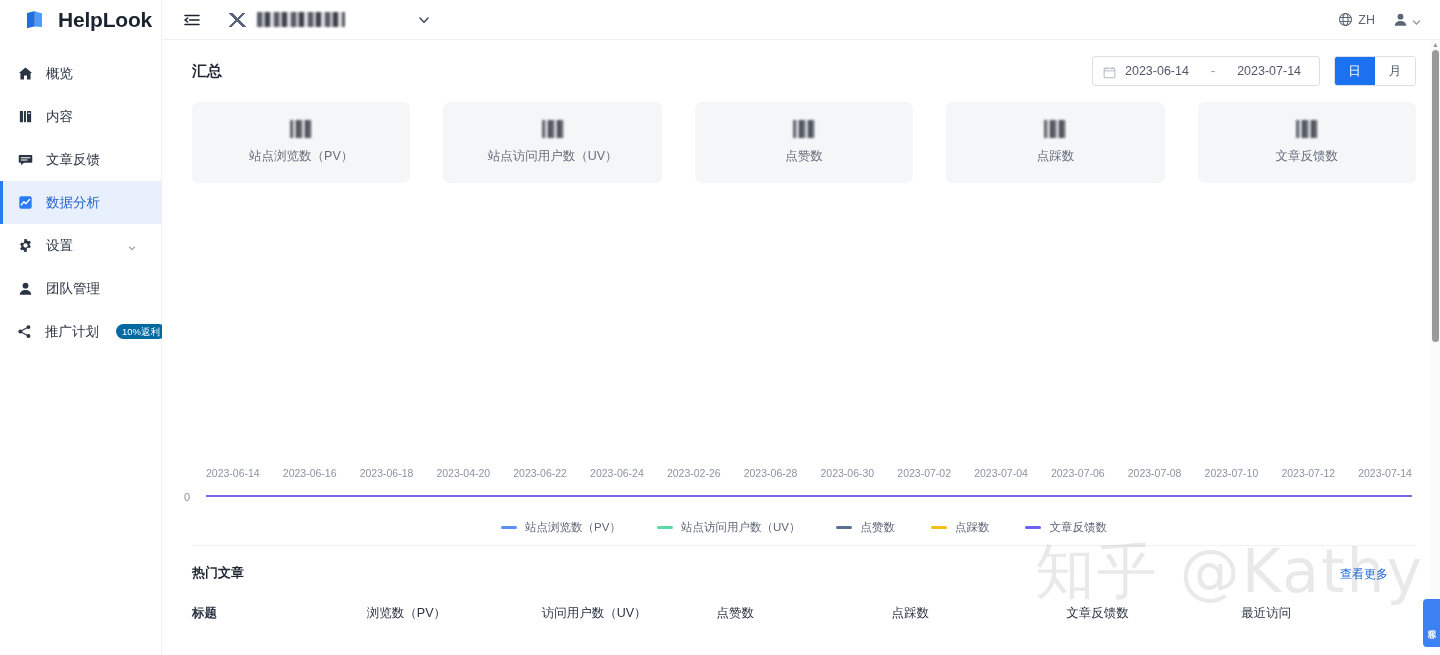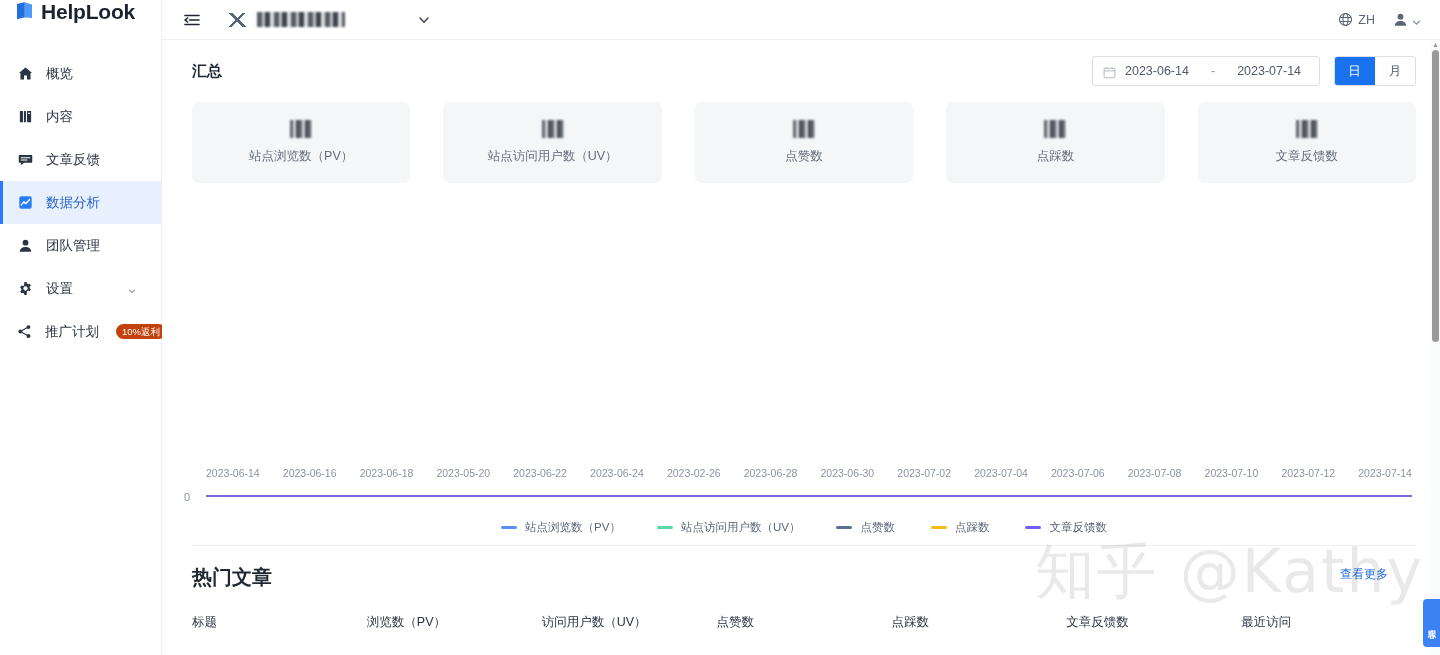--- a/index.html
+++ b/index.html
@@ -13,22 +13,22 @@
 
   
   .sidebar {
     width: 162px; height: 655px;
     background: #ffffff;
     border-right: 1px solid #eef0f3;
     flex: 0 0 162px;
     position: relative;
   }
   .brand {
-    height: 40px; display: flex; align-items: flex-start; gap: 5px;
-    padding-left: 14px;
+    height: 40px; display: flex; align-items: center; gap: 12px;
+    padding-left: 24px;
   }
   .brand-logo { width: 22px; height: 22px; position: relative; }
   .brand-name {
     font-size: 21px; font-weight: 700; color: #1b2330; letter-spacing: -0.2px;
   }
   .nav { padding-top: 12px; }
   .nav-item {
     height: 43px; display: flex; align-items: center;
     padding-left: 17px; gap: 13px; cursor: pointer;
     position: relative; color: #2b3443; font-size: 13.5px;
@@ -43,21 +43,21 @@
     width: 16px; height: 16px; display: inline-flex;
     align-items: center; justify-content: center; color: #2b3443;
   }
   .nav-icon svg { display: block; }
   .nav-label { white-space: nowrap; }
   .chev {
     position: absolute; right: 24px; width: 10px; height: 10px;
     color: #9aa2b1;
   }
   .badge {
-    background: #c2410c; color: #fff; font-size: 9.5px;
+    background: #0369a1; color: #fff; font-size: 9.5px;
     border-radius: 9px; padding: 2px 6px; margin-left: 4px;
     line-height: 1.2; white-space: nowrap;
   }
 
   
   .main { flex: 1; height: 655px; display: flex; flex-direction: column; position: relative; min-width: 0; }
 
   .topbar {
     height: 40px; background: #fff; border-bottom: 1px solid #eef0f3;
     display: flex; align-items: center; padding: 0 18px 0 20px; gap: 0;
@@ -155,21 +155,21 @@
     position: absolute; left: 0; right: 0; bottom: -2px;
     display: flex; justify-content: center; align-items: center; gap: 36px;
   }
   .leg { display: flex; align-items: center; gap: 8px; cursor: pointer; }
   .leg-dash { width: 16px; height: 2.5px; border-radius: 2px; }
   .leg-txt { font-size: 11.5px; color: #5c6575; }
 
   
   .hot-sec { margin-top: 12px; border-top: 1px solid #eef0f3; padding-top: 18px; position: relative; }
   .hot-head { display: flex; align-items: baseline; justify-content: space-between; }
-  .hot-title { font-size: 20px; font-weight: 700; color: #1f2733; }
+  .hot-title { font-size: 13px; font-weight: 700; color: #1f2733; }
   .more-link { font-size: 12px; color: #1a6ae0; cursor: pointer; position: absolute; right: 28px; top: 20px; }
   .thead { display: flex; margin-top: 23px; }
   .th { font-size: 12.5px; color: #2b3443; font-weight: 400; }
 
   
   .watermark {
     position: absolute; right: 16px; bottom: 42px;
     font-size: 60px; font-weight: 400; color: rgba(0,0,0,0.085);
     letter-spacing: 2px; pointer-events: none; white-space: nowrap;
     font-family: "DejaVu Sans", sans-serif;
@@ -258,40 +258,40 @@
               <rect x="1.4" y="1.4" width="13.2" height="13.2" rx="2" fill="#2a7cf6"></rect>
               <path d="M3.6 10.4 L6.2 7.3 L8.4 9.2 L12.3 4.9" stroke="#fff" stroke-width="1.5" fill="none" stroke-linecap="round" stroke-linejoin="round"></path>
             </svg>
         </span>
         <span class="nav-label">数据分析</span>
       </div>
 
       <div class="nav-item">
         <span class="nav-icon">
           <svg width="15" height="15" viewBox="0 0 16 16" fill="currentColor">
-              <circle cx="8" cy="5" r="3.1"></circle>
-              <path d="M1.9 14.6 c0-3.2 2.7-5.1 6.1-5.1 s6.1 1.9 6.1 5.1 z"></path>
-            </svg>
-        </span>
-        <span class="nav-label">团队管理</span>
-      </div>
-
-      <div class="nav-item">
-        <span class="nav-icon">
-          <svg width="15" height="15" viewBox="0 0 16 16" fill="currentColor">
               <path d="M6.8 1 h2.4 l0.35 1.7 l1.3 0.75 l1.65-0.6 l1.2 2.1 l-1.3 1.15 v1.5 l1.3 1.15 l-1.2 2.1 l-1.65-0.6 l-1.3 0.75 L9.2 15 H6.8 l-0.35-1.7 l-1.3-0.75 l-1.65 0.6 l-1.2-2.1 l1.3-1.15 v-1.5 L2.3 6.95 l1.2-2.1 l1.65 0.6 l1.3-0.75 z"></path>
               <circle cx="8" cy="8" r="2.3" fill="#fff"></circle>
             </svg>
         </span>
         <span class="nav-label">设置</span>
         <span class="chev">
           <svg width="10" height="10" viewBox="0 0 12 12" fill="none" stroke="currentColor" stroke-width="1.4">
               <path d="M2.5 4.5 L6 8 L9.5 4.5"></path>
             </svg>
         </span>
+      </div>
+
+      <div class="nav-item">
+        <span class="nav-icon">
+          <svg width="15" height="15" viewBox="0 0 16 16" fill="currentColor">
+              <circle cx="8" cy="5" r="3.1"></circle>
+              <path d="M1.9 14.6 c0-3.2 2.7-5.1 6.1-5.1 s6.1 1.9 6.1 5.1 z"></path>
+            </svg>
+        </span>
+        <span class="nav-label">团队管理</span>
       </div>
 
 
       <div class="nav-item">
         <span class="nav-icon">
           <svg width="15" height="15" viewBox="0 0 16 16" fill="currentColor">
               <circle cx="12.2" cy="3.3" r="2.1"></circle>
               <circle cx="3.6" cy="8" r="2.1"></circle>
               <circle cx="12.2" cy="12.7" r="2.1"></circle>
               <path d="M5.3 7 L10.7 4.1 M5.3 9 L10.7 11.9" stroke="currentColor" stroke-width="1.2"></path>
@@ -409,21 +409,21 @@
               <div style="position: absolute; left: 0px; right: 0px; height: 2px; bottom: 0px; background: rgb(91, 143, 249); opacity: 0.9; z-index: 0;"></div>
               <div style="position: absolute; left: 0px; right: 0px; height: 2px; bottom: 0px; background: rgb(90, 216, 166); opacity: 1; z-index: 1;"></div>
               <div style="position: absolute; left: 0px; right: 0px; height: 2px; bottom: 0px; background: rgb(93, 112, 146); opacity: 0.9; z-index: 2;"></div>
               <div style="position: absolute; left: 0px; right: 0px; height: 2px; bottom: 0px; background: rgb(246, 189, 22); opacity: 0.9; z-index: 3;"></div>
               <div style="position: absolute; left: 0px; right: 0px; height: 2px; bottom: 0px; background: rgb(111, 94, 249); opacity: 0.9; z-index: 4;"></div>
             </div>
           <div class="xticks" id="xticks">
               <div class="xtick">2023-06-14</div>
               <div class="xtick">2023-06-16</div>
               <div class="xtick">2023-06-18</div>
-              <div class="xtick">2023-05-20</div>
+              <div class="xtick">2023-04-20</div>
               <div class="xtick">2023-06-22</div>
               <div class="xtick">2023-06-24</div>
               <div class="xtick">2023-02-26</div>
               <div class="xtick">2023-06-28</div>
               <div class="xtick">2023-06-30</div>
               <div class="xtick">2023-07-02</div>
               <div class="xtick">2023-07-04</div>
               <div class="xtick">2023-07-06</div>
               <div class="xtick">2023-07-08</div>
               <div class="xtick">2023-07-10</div>
@@ -454,21 +454,21 @@
             </div>
           </div>
       </div>
 
       <div class="hot-sec">
         <div class="hot-head">
           <div class="hot-title">热门文章</div>
         </div>
         <a class="more-link">查看更多</a>
         <div class="thead" id="thead">
-            <div class="th" style="width: 180px;">标题</div>
+            <div class="th" style="width: 180px; font-weight: bold;">标题</div>
             <div class="th" style="width: 180px;">浏览数（PV）</div>
             <div class="th" style="width: 180px;">访问用户数（UV）</div>
             <div class="th" style="width: 180px;">点赞数</div>
             <div class="th" style="width: 180px;">点踩数</div>
             <div class="th" style="width: 180px;">文章反馈数</div>
             <div class="th" style="width: 180px;">最近访问</div>
           </div>
       </div>
 
       <div class="watermark">知乎 @Kathy</div>

